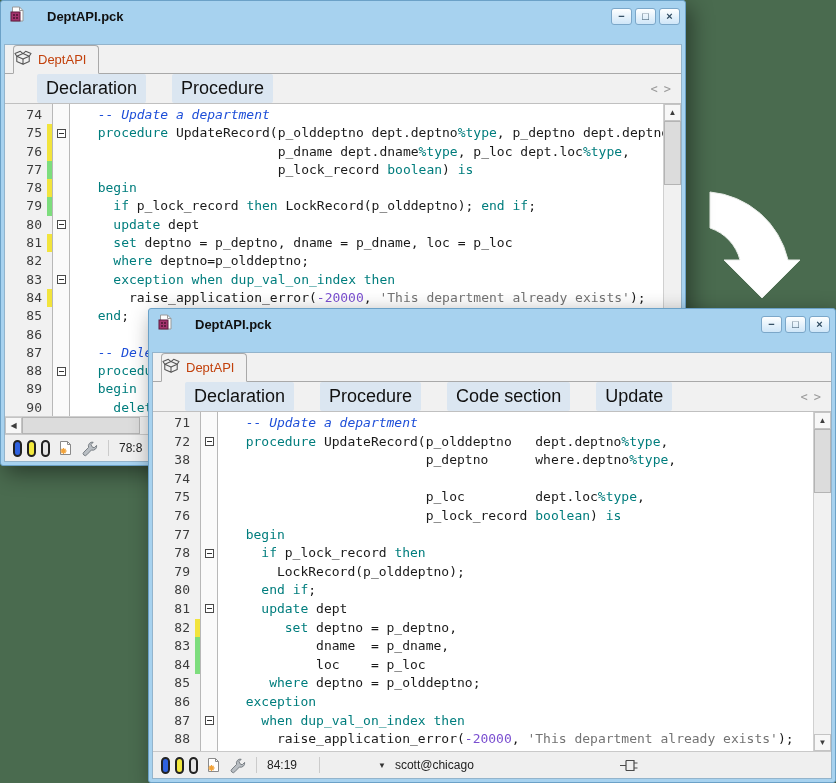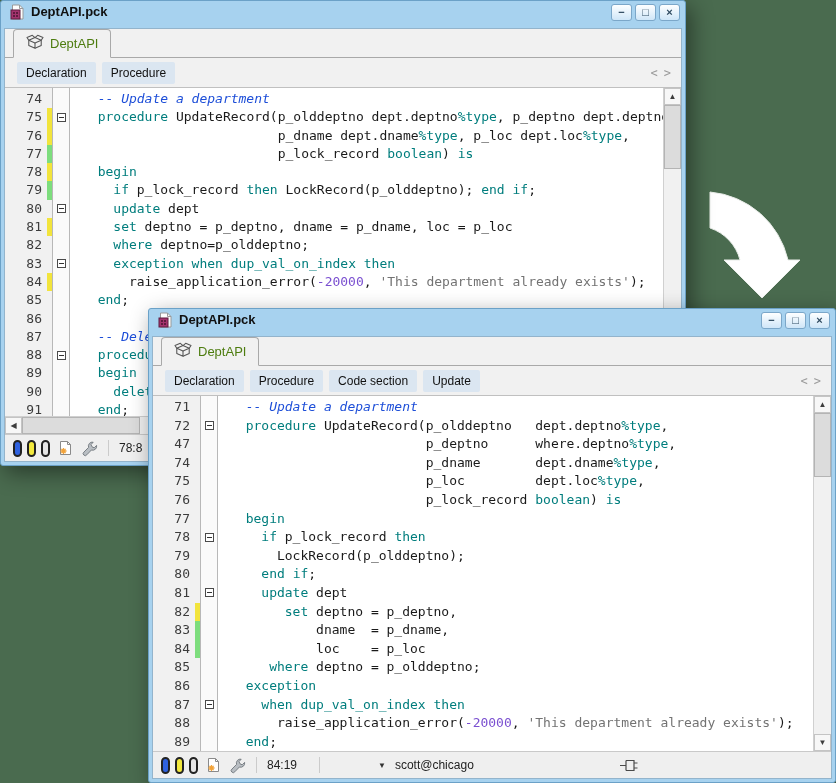--- a/index.html
+++ b/index.html
@@ -10,40 +10,40 @@
   }
   
   .win{
     position:absolute;box-sizing:border-box;
     background:#a7d2ef;border:1px solid #6ba1c7;border-radius:3px;
     padding:3px;display:flex;flex-direction:column;
     box-shadow:5px 7px 22px rgba(0,0,0,.45);
   }
   .win-back{left:0;top:0;width:686px;height:466px;z-index:2;}
   .win-front{left:148px;top:308px;width:688px;height:475px;z-index:3;}
-  .titlebar{height:24px;display:flex;gap:6px;padding:0 2px 0 6px;flex:0 0 auto;}
+  .titlebar{height:24px;display:flex;align-items:center;gap:22px;padding:0 2px 16px 6px;flex:0 0 auto;}
   .title-text{font-weight:bold;font-size:13px;color:#101010;flex:1;}
   .win-btns{display:flex;gap:3px;}
   .wbtn{
     width:21px;height:17px;box-sizing:border-box;
     background:linear-gradient(#feffff,#cfe6f8);
     border:1px solid #7ba7c9;border-radius:3px;
     display:flex;align-items:center;justify-content:center;
     font-size:11px;font-weight:bold;color:#2e4a60;line-height:1;
   }
   .win-body{flex:1;display:flex;flex-direction:column;background:#f1f1f1;border:1px solid #93b4cc;min-height:0;}
   
   .tabstrip{height:29px;flex:0 0 auto;display:flex;align-items:flex-end;padding-left:8px;border-bottom:1px solid #a9a9a9;box-sizing:border-box;}
   .tab{
     height:27px;margin-bottom:-1px;display:flex;align-items:center;gap:6px;
-    padding:0 12px 0 12px;background:#f1f1f1;border:1px solid #a9a9a9;border-bottom:1px solid #f1f1f1;
-    border-radius:4px 4px 0 0;font-size:13px;color:#4d7c0f;
+    padding:0 12px 0 0;background:#f1f1f1;border:1px solid #a9a9a9;border-bottom:1px solid #f1f1f1;
+    border-radius:4px 4px 0 0;font-size:13px;color:#c2410c;
   }
   .toolbar{height:29px;flex:0 0 auto;display:flex;align-items:center;gap:6px;padding:0 10px 0 12px;}
-  .tbtn{background:#dbe6f1;color:#111;font-size:12px;padding:4px 9px;border-radius:2px;white-space:nowrap;}
+  .tbtn{background:#dbe6f1;color:#111;font-size:18px;padding:4px 9px;border-radius:2px;white-space:nowrap;margin-left:20px;}
   .chev{margin-left:auto;display:flex;gap:6px;color:#9a9a9a;font-size:12px;font-family:"DejaVu Sans Mono",monospace;}
   
   .code-wrap{flex:1;display:flex;min-height:0;border-top:1px solid #c0c0c0;background:#fff;}
   .code{flex:1;position:relative;overflow:hidden;font-family:"DejaVu Sans Mono",monospace;font-size:13px;padding-top:2px;}
   .code::before{content:"";position:absolute;z-index:0;left:0;top:0;bottom:0;width:47px;background:#f1f1f1;}
   .code::after{content:"";position:absolute;z-index:0;left:47px;top:0;bottom:0;width:16px;background:#fafafa;border-left:1px solid #b8b8b8;border-right:1px solid #b8b8b8;}
   .ln{display:flex;position:relative;z-index:1;}
   .win-back .ln{height:18.3px;line-height:18.3px;}
   .win-front .ln{height:18.6px;line-height:18.6px;}
   .lnum{width:42px;flex:0 0 auto;text-align:right;padding-right:5px;box-sizing:border-box;color:#3c3c3c;}
@@ -353,30 +353,29 @@
           </div>
           <div class="ln">
             <span class="lnum">72</span>
             <span class="lbar"></span>
             <span class="lfold">
               <span class="fbox"></span>
             </span>
             <span class="ltxt"><span class="tk-pln">  </span><span class="tk-kw">procedure</span><span class="tk-pln"> UpdateRecord(p_olddeptno   dept.deptno</span><span class="tk-kw">%type</span><span class="tk-pln">,</span></span>
           </div>
           <div class="ln">
-            <span class="lnum">47</span>
+            <span class="lnum">38</span>
             <span class="lbar"></span>
             <span class="lfold"></span>
             <span class="ltxt"><span class="tk-pln">                         p_deptno      where.deptno</span><span class="tk-kw">%type</span><span class="tk-pln">,</span></span>
           </div>
           <div class="ln">
             <span class="lnum">74</span>
             <span class="lbar"></span>
             <span class="lfold"></span>
-            <span class="ltxt"><span class="tk-pln">                         p_dname       dept.dname</span><span class="tk-kw">%type</span><span class="tk-pln">,</span></span>
           </div>
           <div class="ln">
             <span class="lnum">75</span>
             <span class="lbar"></span>
             <span class="lfold"></span>
             <span class="ltxt"><span class="tk-pln">                         p_loc         dept.loc</span><span class="tk-kw">%type</span><span class="tk-pln">,</span></span>
           </div>
           <div class="ln">
             <span class="lnum">76</span>
             <span class="lbar"></span>

